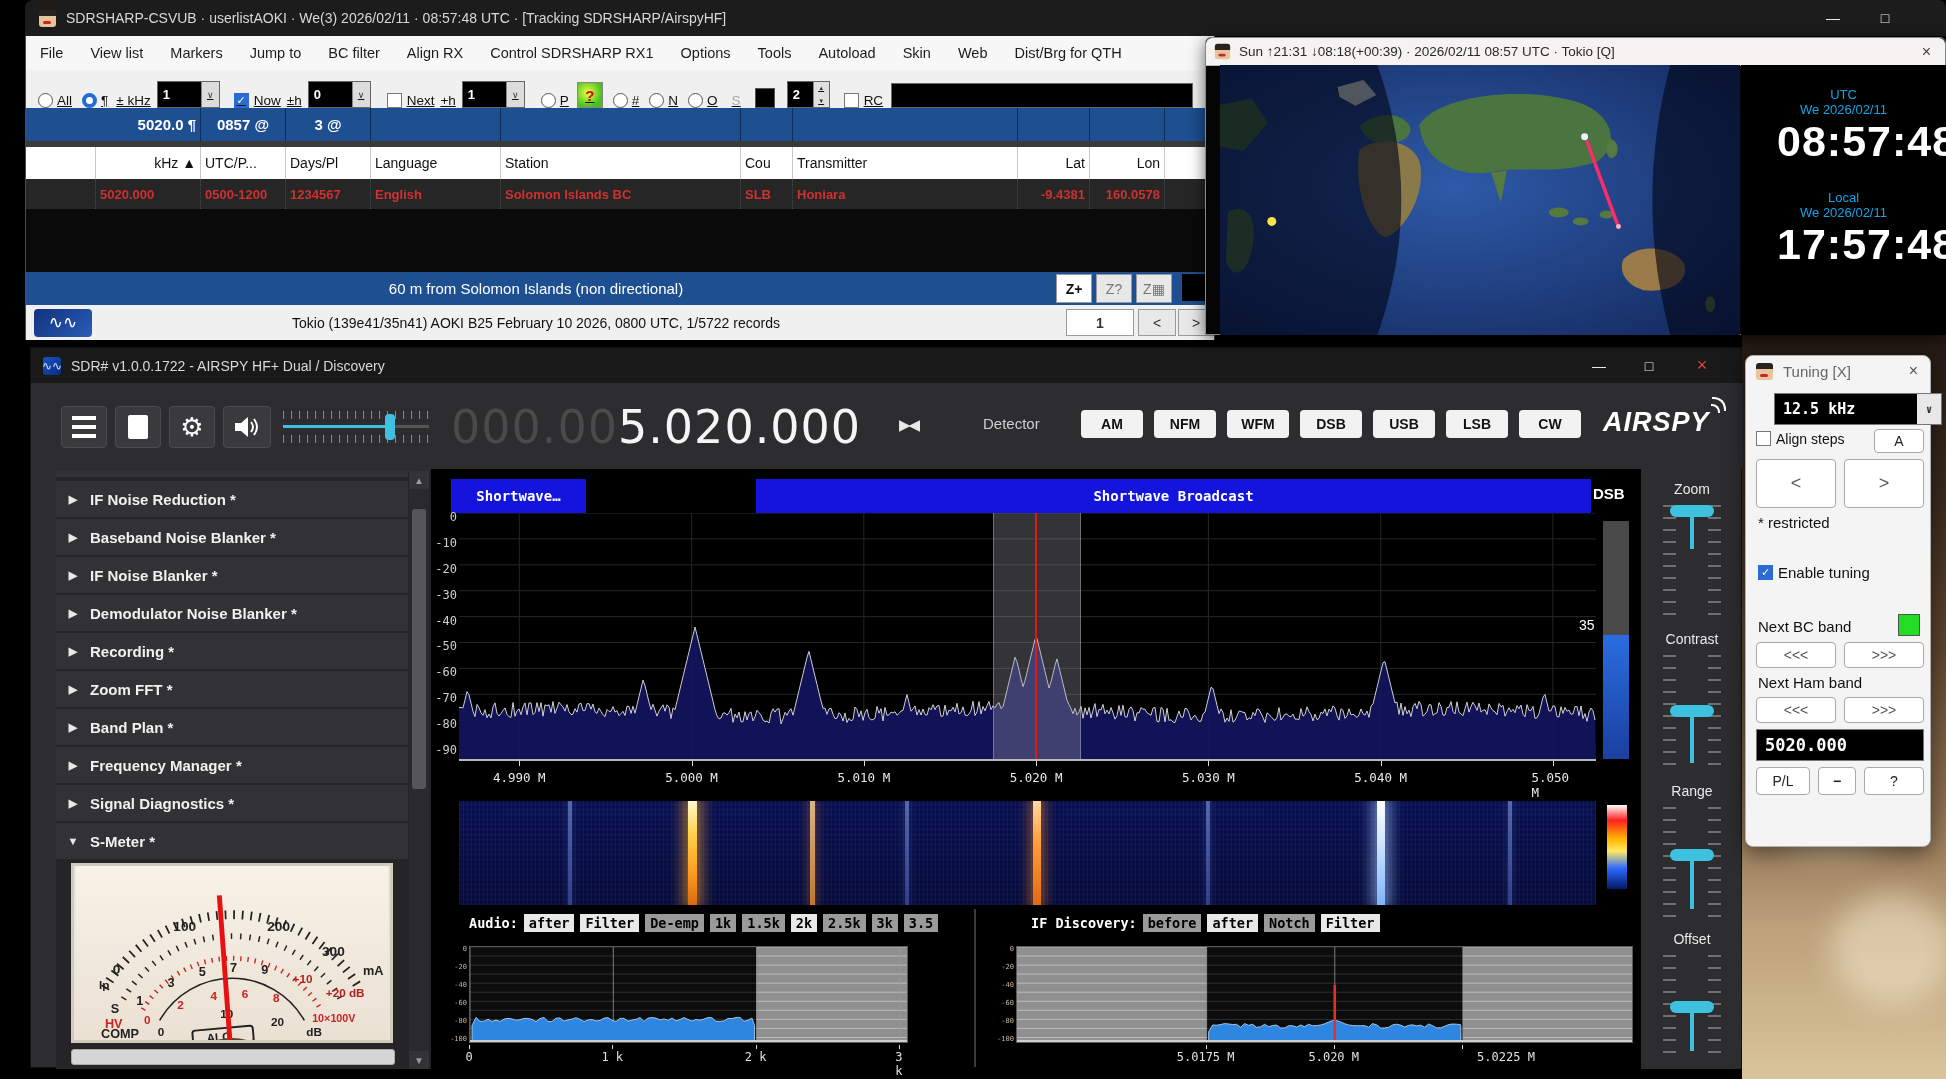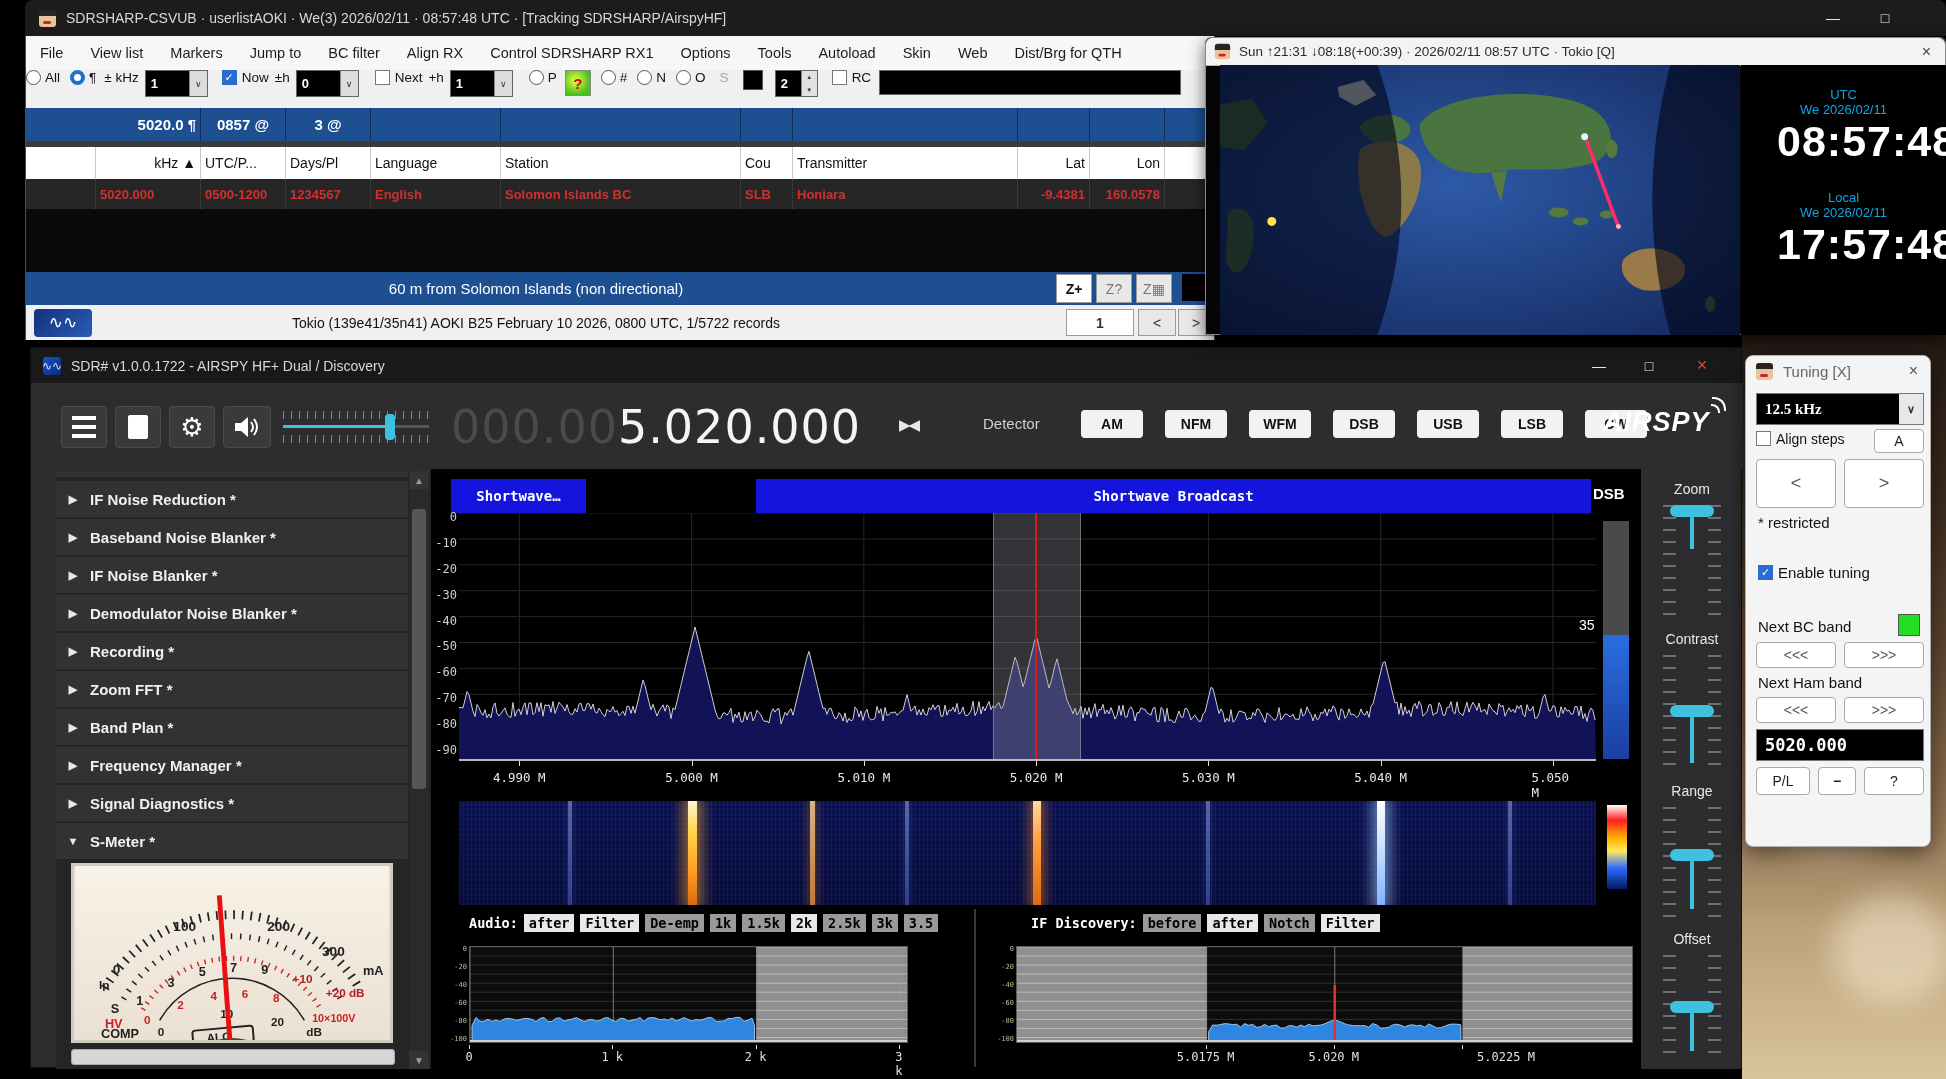--- a/index.html
+++ b/index.html
@@ -10,22 +10,22 @@
   .desktop-photo{left:1742px;top:335px;width:204px;height:744px;
     background:linear-gradient(180deg,#241a14 0%,#3a2a1e 22%,#5c4430 42%,#8a6c4c 62%,#bda27c 80%,#d9c49c 100%);}
   .photo-blob{border-radius:50%;filter:blur(14px);opacity:.5;}
   
   .titlebar-dark{background:#1c1c1c;color:#d8d8d8;font-size:14px;display:flex;align-items:center;}
   .win-ctl{width:46px;text-align:center;color:#e8e8e8;font-size:14px;}
   
   .csvub-body{background:#f0f0f0;border:1px solid #4a4a4a;border-top:none;box-sizing:border-box;}
   .menubar{display:flex;gap:27px;align-items:center;padding:0 14px;height:34px;background:#f7f7f7;
     font-size:14.5px;color:#1c1c1c;white-space:nowrap;overflow:hidden;}
-  .toolbar{display:flex;align-items:flex-start;height:38px;background:#f0f0f0;font-size:13.5px;color:#111;
-    white-space:nowrap;}
+  .toolbar{display:flex;align-items:flex-end;height:38px;background:#f0f0f0;font-size:13.5px;color:#111;
+    padding-left:12px;white-space:nowrap;text-decoration:underline;}
   .radio{width:15px;height:15px;border:1.5px solid #555;border-radius:50%;background:#fff;display:inline-block;
     vertical-align:-3px;margin-right:4px;box-sizing:border-box;}
   .radio.sel{border:4.5px solid #1f6fd0;}
   .cbx{width:15px;height:15px;border:1.5px solid #777;background:#fff;display:inline-flex;align-items:center;
     justify-content:center;vertical-align:-3px;margin-right:5px;box-sizing:border-box;font-size:11px;color:#fff;}
   .cbx.on{background:#2b6bd4;border-color:#2b6bd4;}
   .blackdrop{display:inline-flex;height:25px;border:1px solid #666;background:#000;color:#fff;
     font-size:13px;align-items:center;margin:0 6px;}
   .blackdrop .val{width:38px;padding-left:5px;font-weight:bold;}
   .blackdrop .arr{width:17px;height:100%;background:#dcdcdc;color:#333;display:flex;align-items:center;
@@ -37,21 +37,21 @@
   .hdr-row{background:#fff;color:#111;font-size:14px;}
   .hdr-row .cell{border-right:1px solid #c8c8c8;}
   .data-row{background:#262626;color:#d03030;font-size:13px;font-weight:600;}
   .data-row .cell{border-right:1px dotted #4a4a4a;}
   .flat-btn{display:inline-flex;align-items:center;justify-content:center;background:#e8e8e8;border:1px solid #9a9a9a;
     color:#333;font-size:14px;}
   
   .sdr-win{background:#2d2d30;border:1px solid #111;box-sizing:border-box;}
   .sdr-toolbar-btn{background:#3a3a3d;border:1px solid #4c4c4f;border-radius:4px;display:flex;align-items:center;
     justify-content:center;}
-  .mode-btns{display:flex;gap:22px;}
+  .mode-btns{display:flex;gap:11px;}
   .mode-btns span{background:#f2f2f2;color:#111;font-weight:bold;font-size:14px;border-radius:4px;
     padding:6px 14px;min-width:34px;text-align:center;}
   .side-item{position:absolute;left:0;width:352px;height:36px;background:#323234;color:#f0f0f0;
     display:flex;align-items:center;font-size:15px;font-weight:600;}
   .side-item .tri{width:34px;text-align:center;color:#e8e8e8;font-size:11px;}
   .scroll-track{background:#2a2a2c;}
   .scroll-btn{background:#333336;color:#9a9a9a;font-size:10px;display:flex;align-items:center;justify-content:center;}
   .bandbox{background:#1414dc;color:#fff;font-family:"DejaVu Sans Mono",monospace;font-size:14px;
     display:flex;align-items:center;justify-content:center;font-weight:bold;}
   .dbl{position:absolute;right:0;color:#cfcfcf;font-size:12px;font-family:"DejaVu Sans Mono",monospace;
@@ -742,21 +742,21 @@
       <div class="clock-big">17:57:48</div>
     </div>
   </div>
 
   <div class="abs tuning-win" style="left:1745px;top:355px;width:186px;height:492px;">
     <div style="height:30px;display:flex;align-items:center;color:#666;font-size:15px;">
       <span class="face-icon" style="margin:0 10px 0 10px;"></span>
       <span>Tuning [X]</span>
       <span style="position:absolute;right:12px;font-size:16px;color:#555;">×</span>
     </div>
-    <div class="tblack abs" style="left:10px;top:37px;width:166px;height:30px;font-family:Liberation Serif, serif;">
+    <div class="tblack abs" style="left:28px;top:37px;width:166px;height:30px;">
       <span style="flex:1;padding-left:8px;font-size:15px;">12.5 kHz</span>
       <span style="width:24px;height:100%;background:#e8e8e8;color:#333;display:flex;align-items:center;
             justify-content:center;font-size:11px;">∨</span>
     </div>
     <div class="abs" style="left:10px;top:75px;display:flex;align-items:flex-start;">
       <span class="cbx"></span>
       <span>Align steps</span>
     </div>
     <div class="twhite abs" style="left:128px;top:73px;width:48px;height:22px;">
         <span>A</span>

